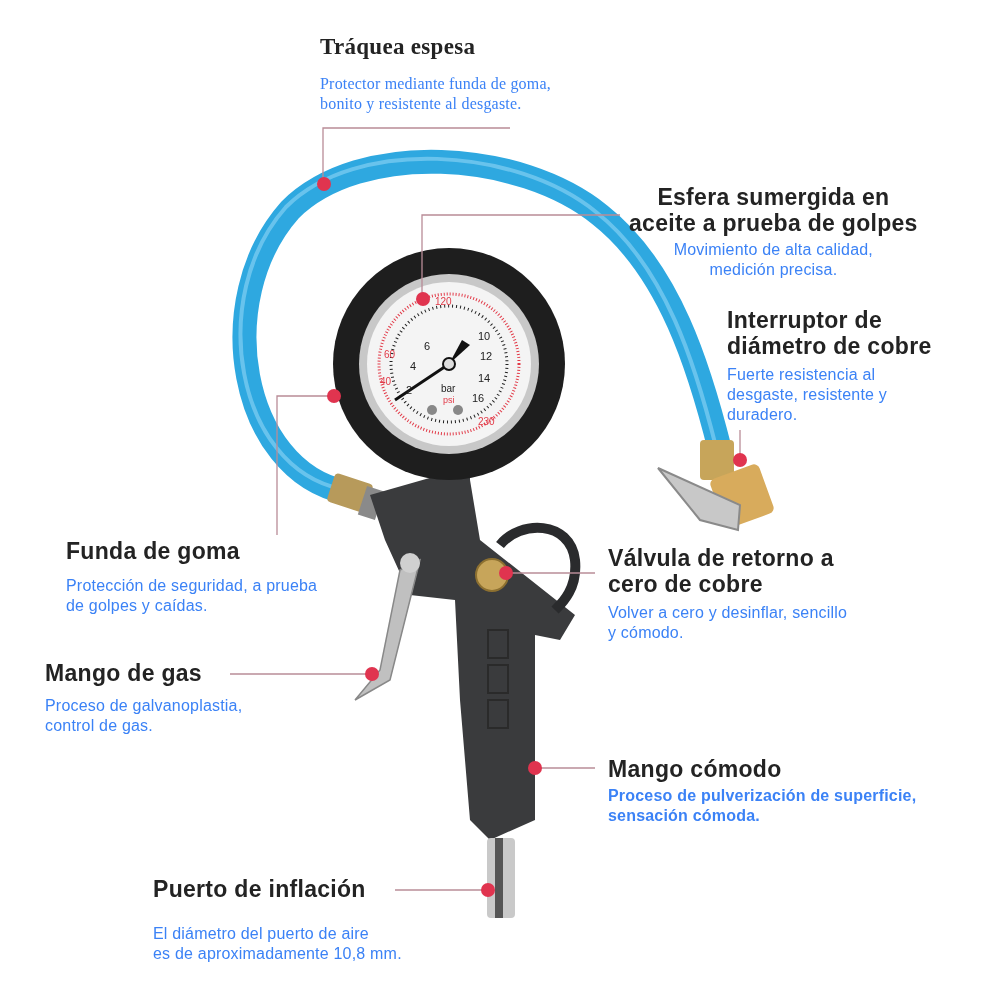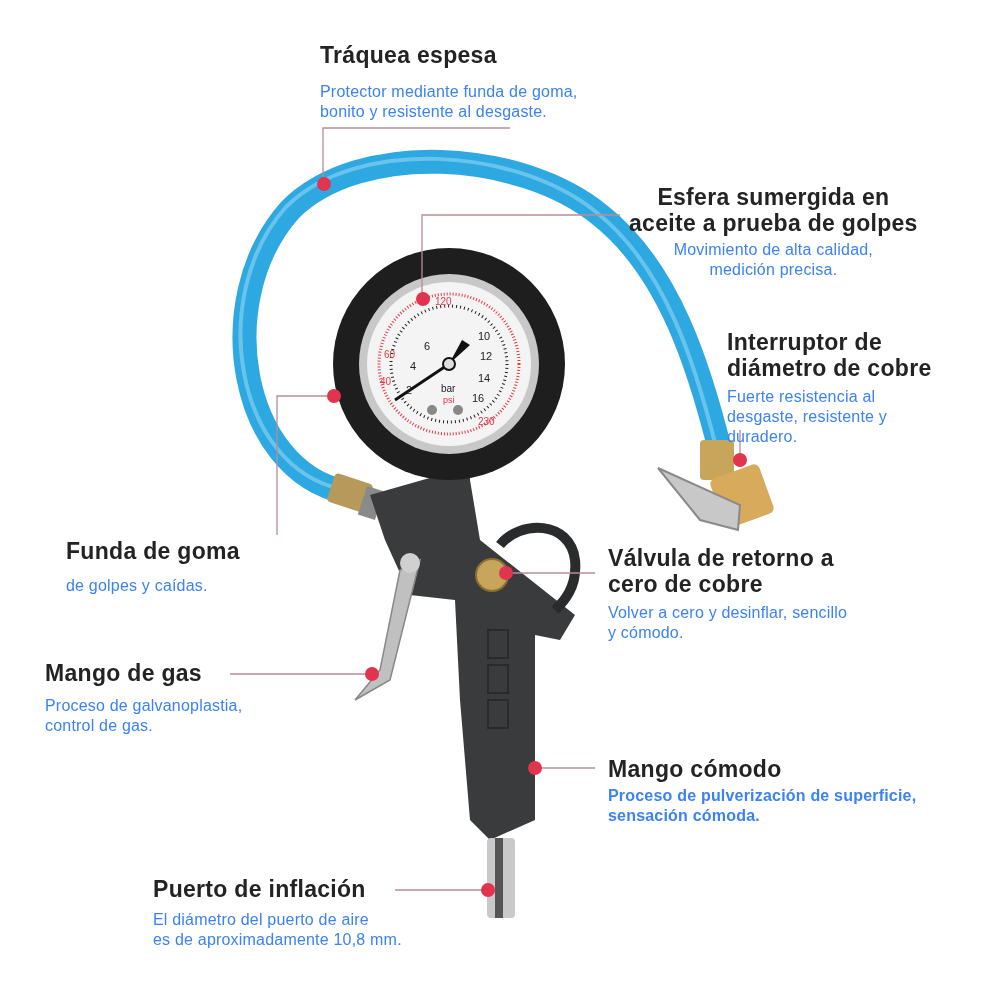--- a/index.html
+++ b/index.html
@@ -88,50 +88,51 @@
     <circle cx="423" cy="299" r="7"></circle>
     <circle cx="740" cy="460" r="7"></circle>
     <circle cx="334" cy="396" r="7"></circle>
     <circle cx="506" cy="573" r="7"></circle>
     <circle cx="372" cy="674" r="7"></circle>
     <circle cx="535" cy="768" r="7"></circle>
     <circle cx="488" cy="890" r="7"></circle>
   </g>
 </svg>
 
-<div class="label" style="left:320px; top:42px;">
+<div class="label" style="left:320px; top:34px;font-family:Liberation Serif, serif;">
   <div class="title">Tráquea espesa</div>
   <div class="desc" style="margin-top:14px;">
     <div>Protector mediante funda de goma,</div>
     <div>bonito y resistente al desgaste.</div>
   </div>
 </div>
 
 <div class="label" style="left:629px; top:184px;text-align:center;">
   <div class="title">Esfera sumergida en</div>
   <div class="title">aceite a prueba de golpes</div>
   <div class="desc" style="margin-top:4px;">
     <div>Movimiento de alta calidad,</div>
     <div>medición precisa.</div>
   </div>
 </div>
 
-<div class="label" style="left:727px; top:329px;">
+<div class="label" style="left:727px; top:307px;">
   <div class="title">Interruptor de</div>
   <div class="title">diámetro de cobre</div>
   <div class="desc" style="margin-top:6px;">
     <div>Fuerte resistencia al</div>
     <div>desgaste, resistente y</div>
     <div>duradero.</div>
   </div>
 </div>
 
 <div class="label" style="left:66px; top:538px;">
   <div class="title">Funda de goma</div>
   <div class="desc" style="margin-top:12px;">
+    <div>Protección de seguridad, a prueba</div>
     <div>de golpes y caídas.</div>
   </div>
 </div>
 
 <div class="label" style="left:608px; top:545px;">
   <div class="title">Válvula de retorno a</div>
   <div class="title">cero de cobre</div>
   <div class="desc" style="margin-top:6px;">
     <div>Volver a cero y desinflar, sencillo</div>
     <div>y cómodo.</div>
@@ -149,17 +150,17 @@
 <div class="label" style="left:608px; top:756px;">
   <div class="title">Mango cómodo</div>
   <div class="desc" style="margin-top:4px;font-weight:bold;">
     <div>Proceso de pulverización de superficie,</div>
     <div>sensación cómoda.</div>
   </div>
 </div>
 
 <div class="label" style="left:153px; top:876px;">
   <div class="title">Puerto de inflación</div>
-  <div class="desc" style="margin-top:8px;">
+  <div class="desc" style="margin-top:22px;">
     <div>El diámetro del puerto de aire</div>
     <div>es de aproximadamente 10,8 mm.</div>
   </div>
 </div>
 
 </body></html>

